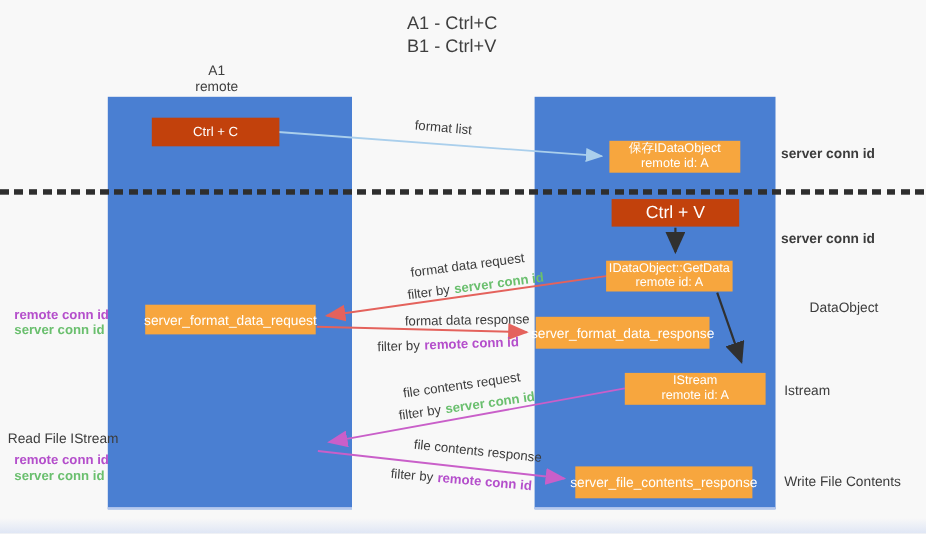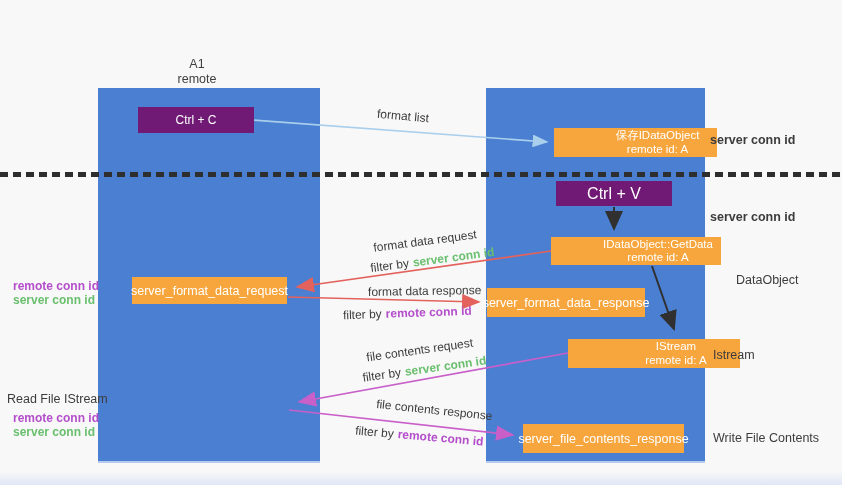--- a/index.html
+++ b/index.html
@@ -23,40 +23,44 @@
   .lane-header{
     position:absolute; top:57px; text-align:center;
     font-size:12.5px; line-height:15px; color:#404040;
   }
   .dotline{
     position:absolute; left:0; top:172px; width:842px; height:5px;
     background:repeating-linear-gradient(90deg,#2e2e2e 0 8px,transparent 8px 13px);
   }
   .arrows{position:absolute; left:0; top:0; width:842px; height:485px; pointer-events:none;}
   .box{position:absolute; color:#fff; text-align:center;}
-  .green{background:#701a75;}
+  .green{background:#c2410c;}
   .orange{background:#f7a63e;}
-  .two-line{font-size:11.5px; line-height:13.5px; display:flex; flex-direction:column; justify-content:center;padding-left:44px;}
+  .two-line{font-size:11.5px; line-height:13.5px; display:flex; flex-direction:column; justify-content:center;}
   .one-line{font-size:12.5px; display:flex; align-items:center; justify-content:center;}
   .lbl{position:absolute; font-size:12px; color:#3c3c3c; white-space:nowrap;}
   .flt .pre{margin-right:4px;}
   .g{color:#6abf6e; font-weight:bold;}
   .p{color:#b44ecb; font-weight:bold;}
   .side{position:absolute; font-size:12.5px; color:#3c3c3c; white-space:nowrap;}
   .side-bold{position:absolute; font-size:12px; line-height:14px; text-align:right; white-space:nowrap;}
   .bottom-fade{
     position:absolute; left:0; bottom:0; width:842px; height:14px;
     background:linear-gradient(180deg, rgba(223,230,245,0), #dfe6f5);
   }
 </style>
 </head>
 <body>
 
 <div class="canvas">
 
+  <div class="title">
+    <div>A1 - Ctrl+C</div>
+    <div>B1 - Ctrl+V</div>
+  </div>
 
   <div class="lane-header" style="left:98px; width:198px;">
     <div>A1</div>
     <div>remote</div>
   </div>
 
   <div class="lane lane-left"></div>
   <div class="lane lane-right"></div>
 
   <div class="dotline"></div>
@@ -87,21 +91,21 @@
 
   <div class="box green one-line" style="left:138px; top:107px; width:116px; height:26px; font-size:12px;">Ctrl + C</div>
 
   <div class="box orange two-line" style="left:554px; top:128px; width:119px; height:29px;">
     <div>保存IDataObject</div>
     <div>remote id: A</div>
   </div>
 
   <div class="box green one-line" style="left:556px; top:181px; width:116px; height:25px; font-size:16px;">Ctrl + V</div>
 
-  <div class="box orange two-line" style="left:551px; top:237px; width:126px; height:28px;">
+  <div class="box orange two-line" style="left:551px; top:237px; width:115px; height:28px;">
     <div>IDataObject::GetData</div>
     <div>remote id: A</div>
   </div>
 
   <div class="box orange one-line" style="left:132px; top:277px; width:155px; height:27px;">server_format_data_request</div>
 
   <div class="box orange one-line" style="left:487px; top:288px; width:158px; height:29px;">server_format_data_response</div>
 
   <div class="box orange two-line" style="left:568px; top:339px; width:128px; height:29px;">
     <div>IStream</div>

